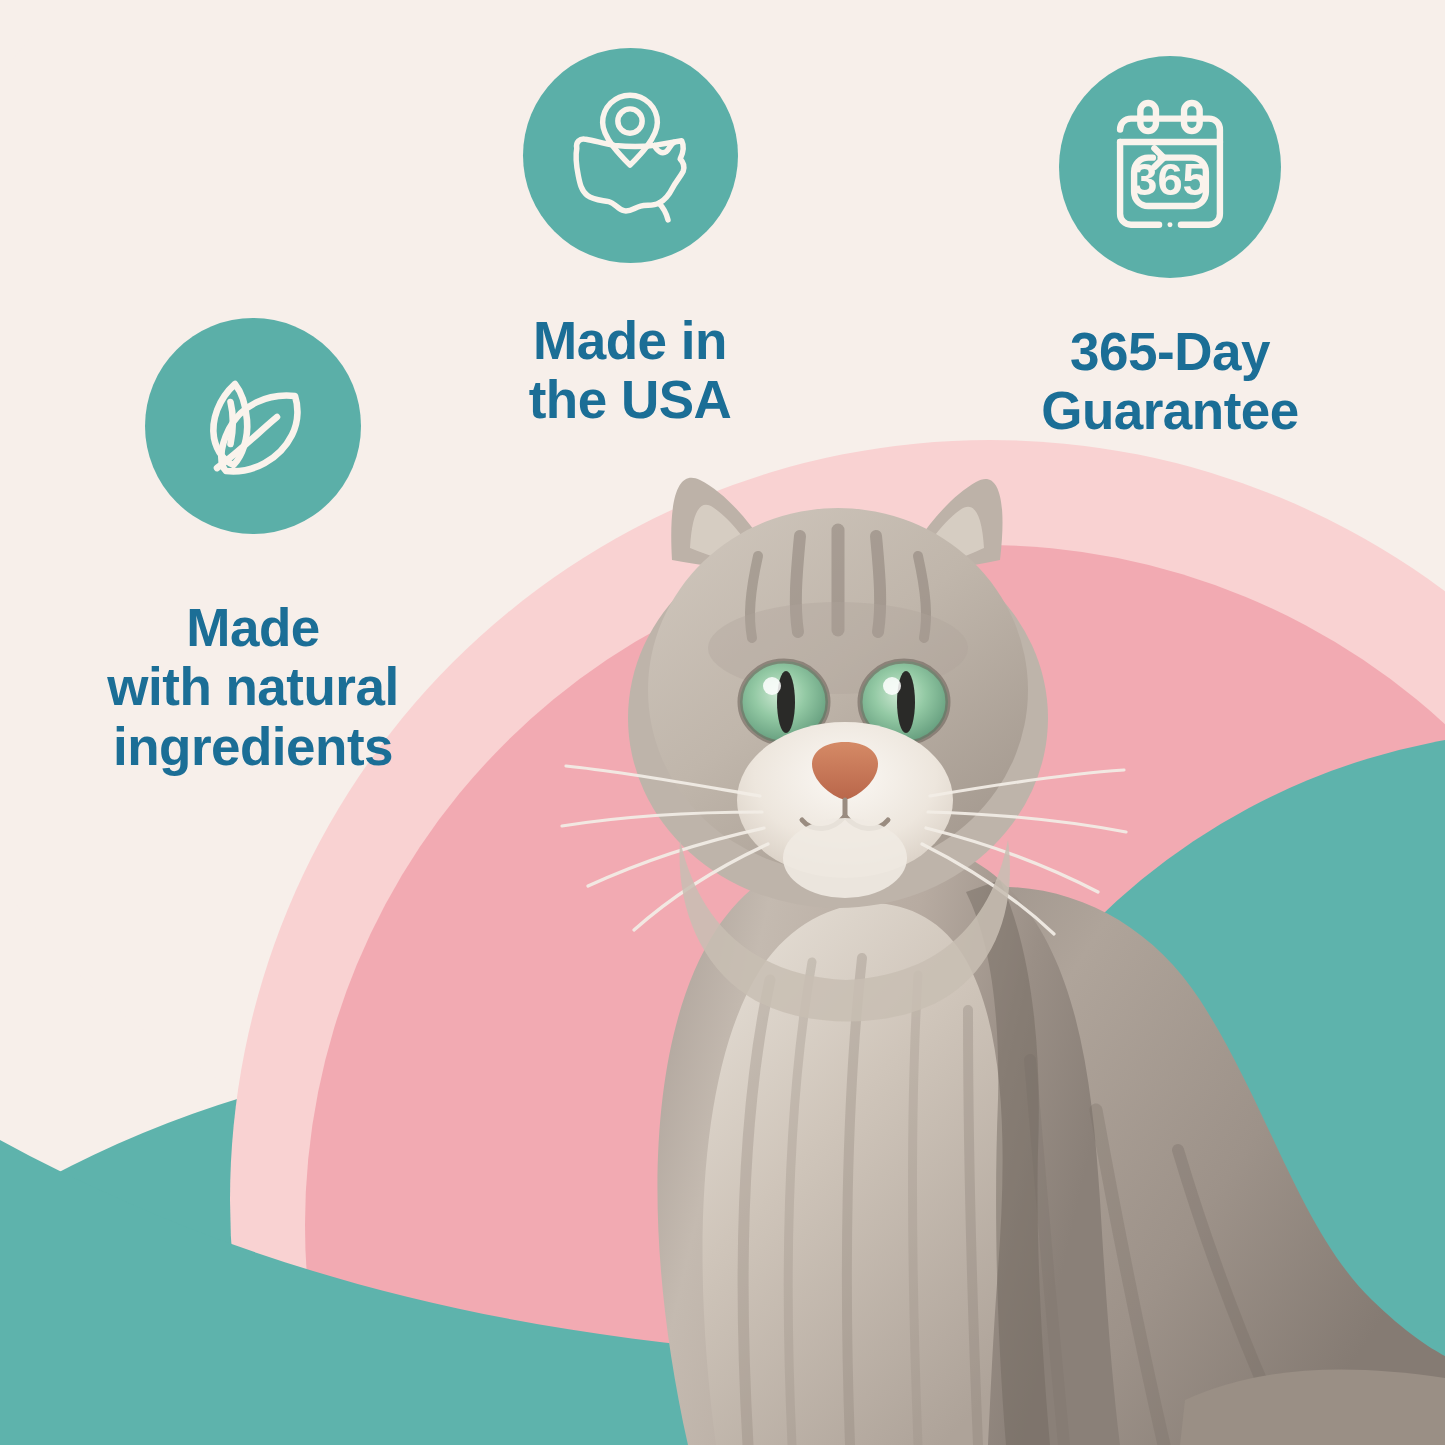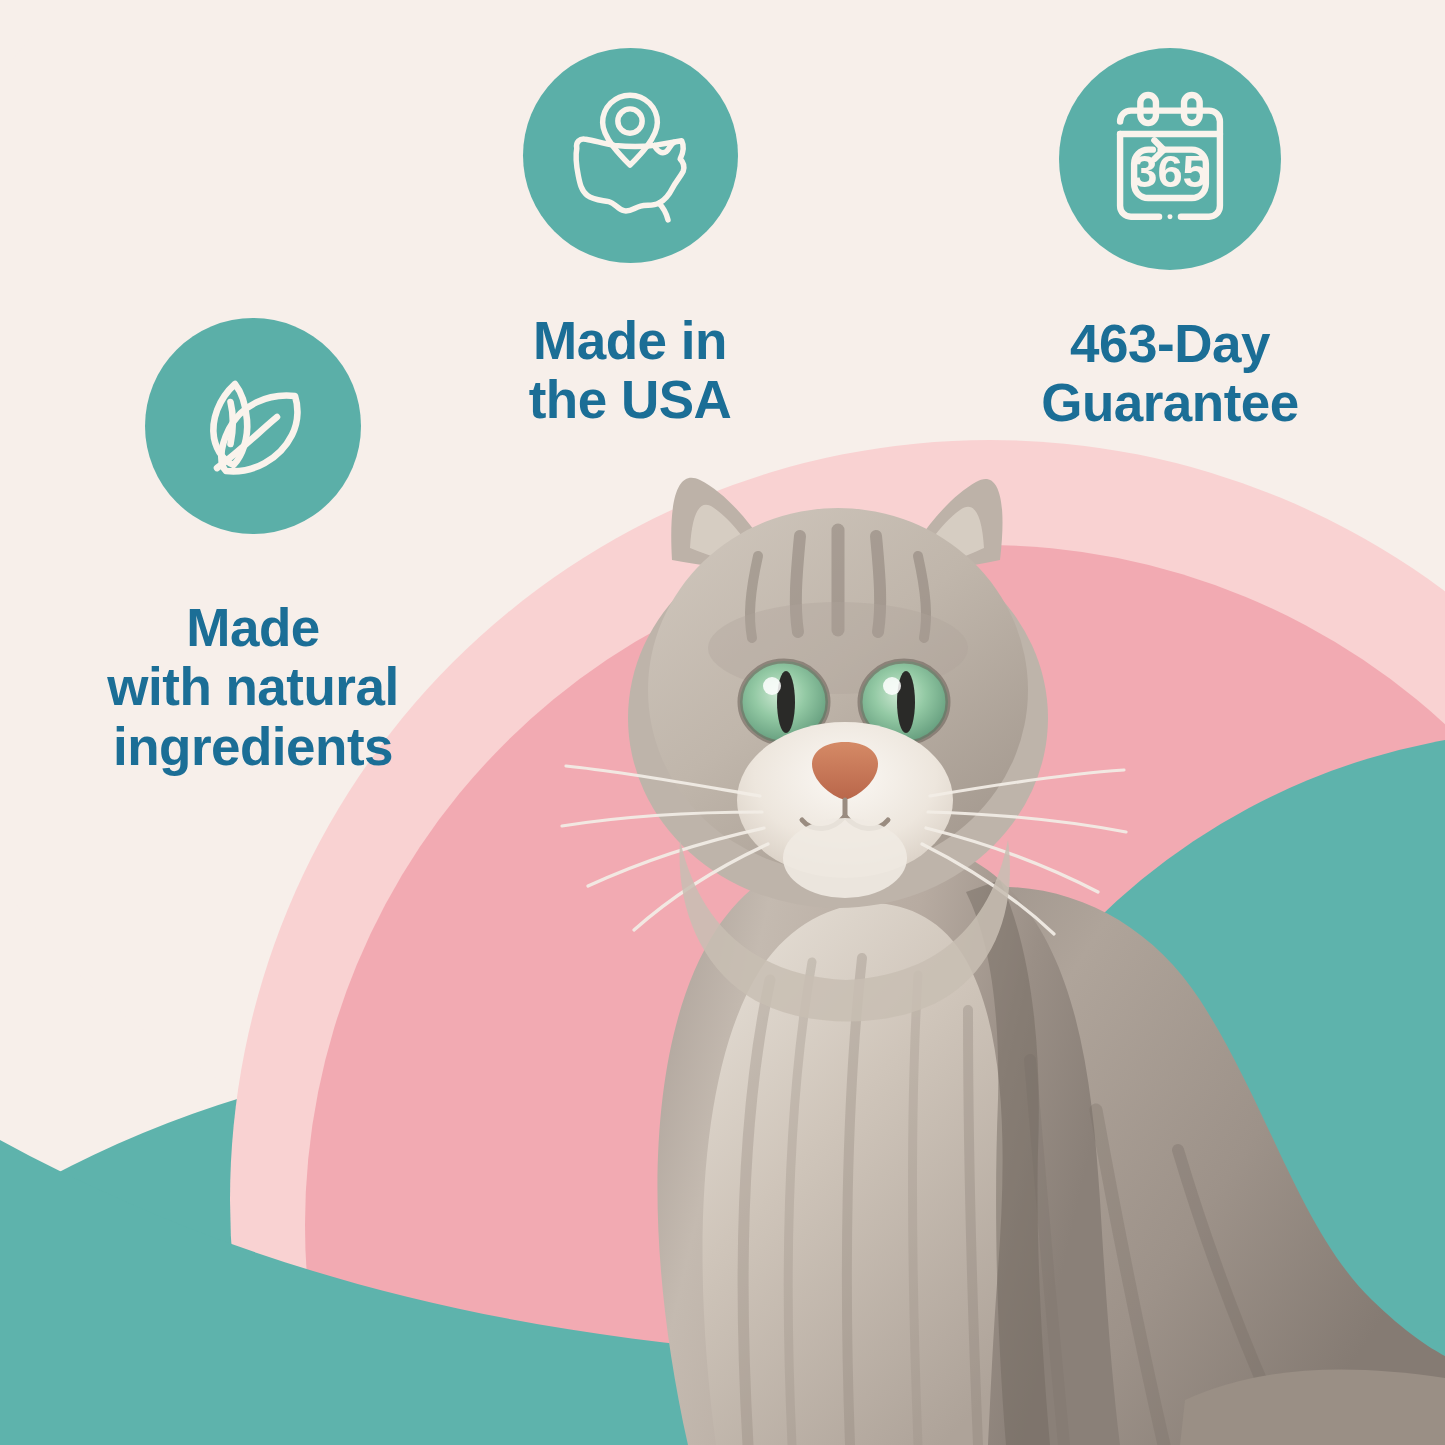--- a/index.html
+++ b/index.html
@@ -33,21 +33,21 @@
   #f-natural{left:28px;top:318px;width:450px;}
   #f-natural .icon-circle{width:216px;height:216px;}
   #f-natural .feature-label{font-size:53px;margin-top:64px;}
 
   
   #f-usa{left:400px;top:48px;width:460px;}
   #f-usa .icon-circle{width:215px;height:215px;}
   #f-usa .feature-label{font-size:53px;margin-top:48px;}
 
   
-  #f-guarantee{left:940px;top:48px;width:460px;}
+  #f-guarantee{left:940px;top:56px;width:460px;}
   #f-guarantee .icon-circle{width:222px;height:222px;}
   #f-guarantee .feature-label{font-size:53px;margin-top:44px;}
 </style>
 </head>
 <body>
 
 <div class="stage">
 
   <svg class="layer bg-svg" viewBox="0 0 1445 1445">
     <rect x="0" y="0" width="1445" height="1445" fill="#F7EFEA"></rect>
@@ -274,18 +274,18 @@
             <path d="M44,44 L64,44 C69,44 73,48 73,53 L73,66 C73,71 69,75 64,75
                      L36,75 C31,75 27,71 27,66 L27,53 C27,48 31,44 36,44 L39,44"></path>
 
             <path d="M40,38 L46,44 L40,50"></path>
 
             <circle cx="50" cy="87" r="1.6" fill="#FAF3EC" stroke="none"></circle>
           </g>
           <text x="50" y="68" text-anchor="middle" font-family="Liberation Sans, sans-serif" font-size="29" font-weight="700" fill="#FAF3EC">365</text>
         </svg>
       </div>
-      <div class="feature-label">463-Day
+      <div class="feature-label">365-Day
 Guarantee</div>
     </div>
 
   </div>
 </div>
 
 </body></html>

